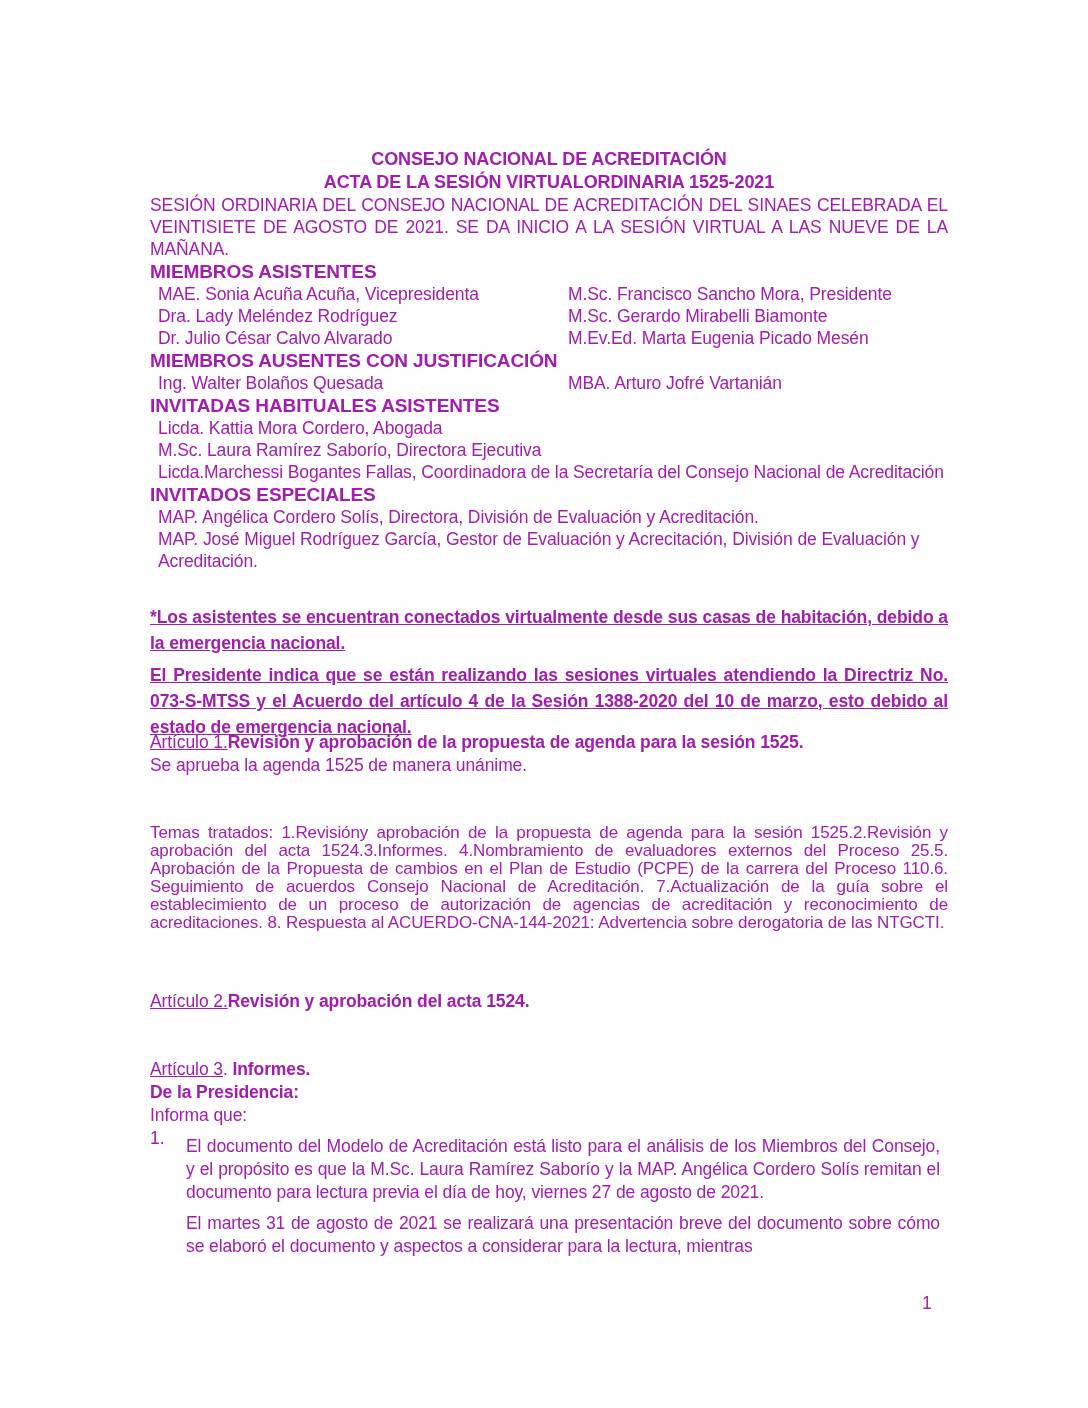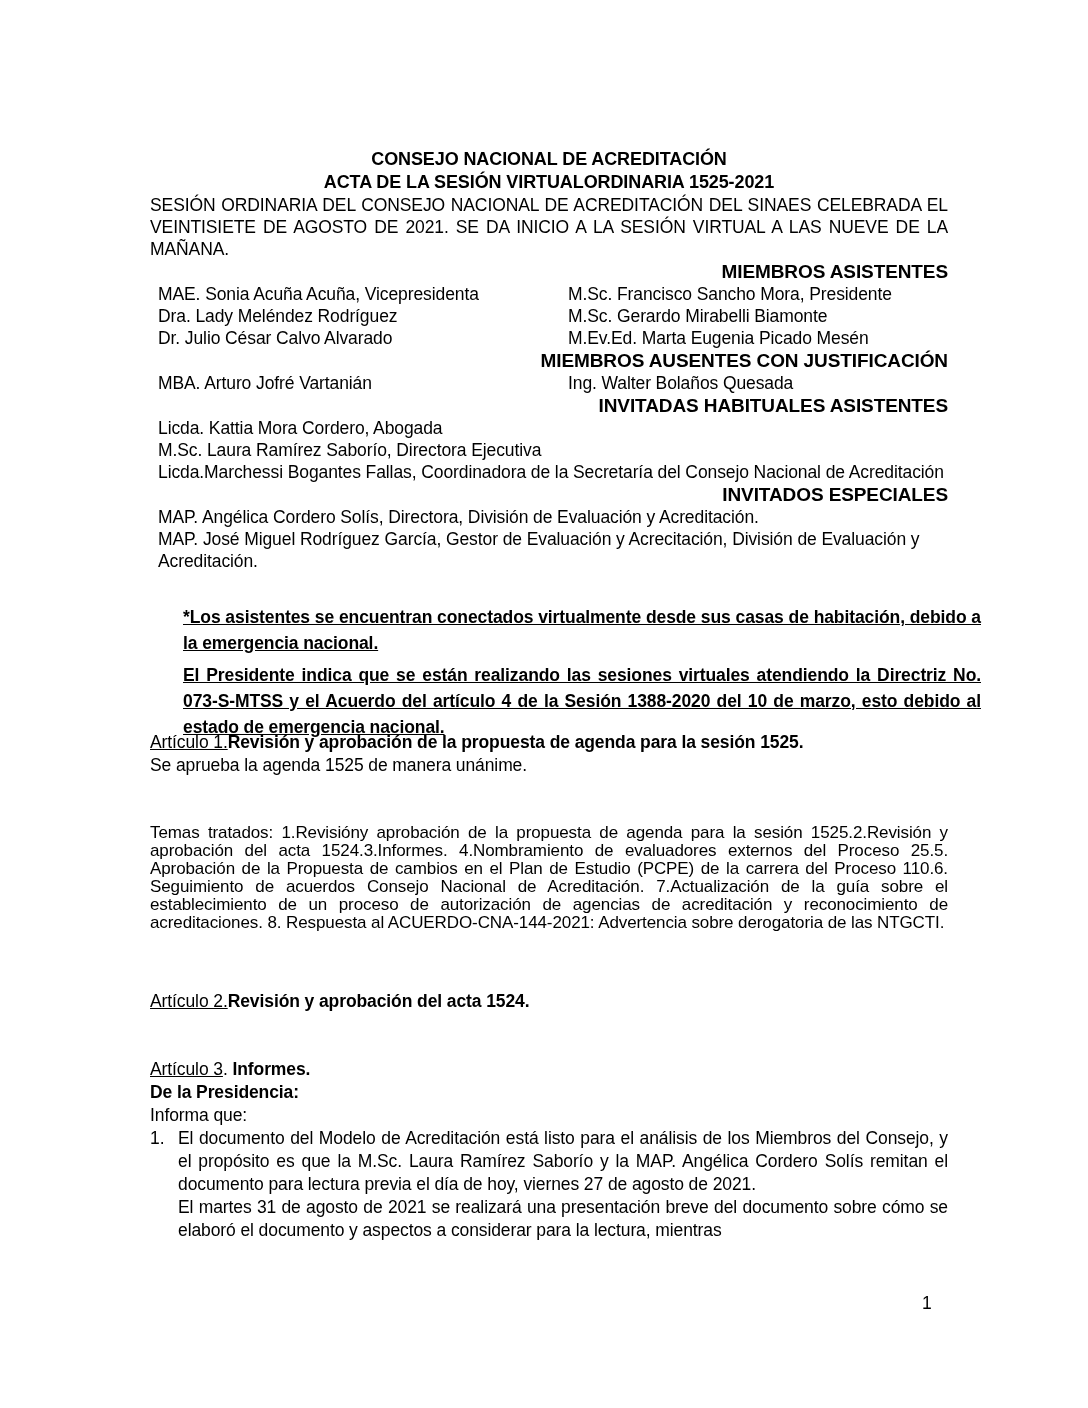--- a/index.html
+++ b/index.html
@@ -1,43 +1,43 @@
 <!DOCTYPE html>
 <html><head>
 <meta charset="utf-8">
 <style>
   html,body { margin:0; padding:0; background:#ffffff; }
   .page {
     position:relative;
     width:1088px; height:1408px;
     background:#ffffff;
-    color:#000000;
+    color:#a21caf;
     font-family:"Liberation Sans","DejaVu Sans",sans-serif;
     font-size:17.5px;
     line-height:22px;
     letter-spacing:-0.1px;
     overflow:hidden;
   }
   .block { position:absolute; left:150px; width:798px; }
   .title { font-weight:bold; text-align:center; font-size:18px; line-height:23px; }
-  .sec-h { font-weight:bold; text-align:right; font-size:19px; line-height:23px; }
+  .sec-h { font-weight:bold; text-align:left; font-size:19px; line-height:23px; }
   .just  { text-align:justify; }
   .cols  { display:grid; grid-template-columns:410px 1fr; padding-left:8px; }
   .plain-list div { padding-left:8px; }
-  .note  { font-weight:bold; text-decoration:underline; text-align:justify; line-height:26px;margin-left:33px; }
+  .note  { font-weight:bold; text-decoration:underline; text-align:justify; line-height:26px; }
   .art-h { line-height:23px; }
   .art-label { text-decoration:underline; }
   .art-title { font-weight:bold; }
   .bold  { font-weight:bold; }
   .a1-block div, .a2-block div, .a3-head div { line-height:23px; }
   .temas { font-size:17px; line-height:18px; text-align:justify; }
   .list-item { display:flex; line-height:23px; }
   .list-num  { width:28px; flex:0 0 28px; }
   .list-body { flex:1; text-align:justify; }
-  .list-body p { margin:0; }
+  .list-body p { margin:8px; }
   .page-num { position:absolute; left:922px; top:1292px; line-height:23px; }
 </style>
 </head>
 <body>
 
 <div class="page">
 
   <div class="block" style="top:148px;">
     <div class="title">CONSEJO NACIONAL DE ACREDITACIÓN</div>
     <div class="title">ACTA DE LA SESIÓN VIRTUALORDINARIA 1525-2021</div>
@@ -52,22 +52,22 @@
       <span>Dra. Lady Meléndez Rodríguez</span>
       <span>M.Sc. Gerardo Mirabelli Biamonte</span>
     </div>
     <div class="cols">
       <span>Dr. Julio César Calvo Alvarado</span>
       <span>M.Ev.Ed. Marta Eugenia Picado Mesén</span>
     </div>
 
     <div class="sec-h">MIEMBROS AUSENTES CON JUSTIFICACIÓN</div>
     <div class="cols">
+      <span>Ing. Walter Bolaños Quesada</span>
       <span>MBA. Arturo Jofré Vartanián</span>
-      <span>Ing. Walter Bolaños Quesada</span>
     </div>
 
     <div class="sec-h">INVITADAS HABITUALES ASISTENTES</div>
     <div class="plain-list">
       <div>Licda. Kattia Mora Cordero, Abogada</div>
       <div>M.Sc. Laura Ramírez Saborío, Directora Ejecutiva</div>
       <div>Licda.Marchessi Bogantes Fallas, Coordinadora de la Secretaría del Consejo Nacional de Acreditación</div>
     </div>
 
     <div class="sec-h">INVITADOS ESPECIALES</div>

